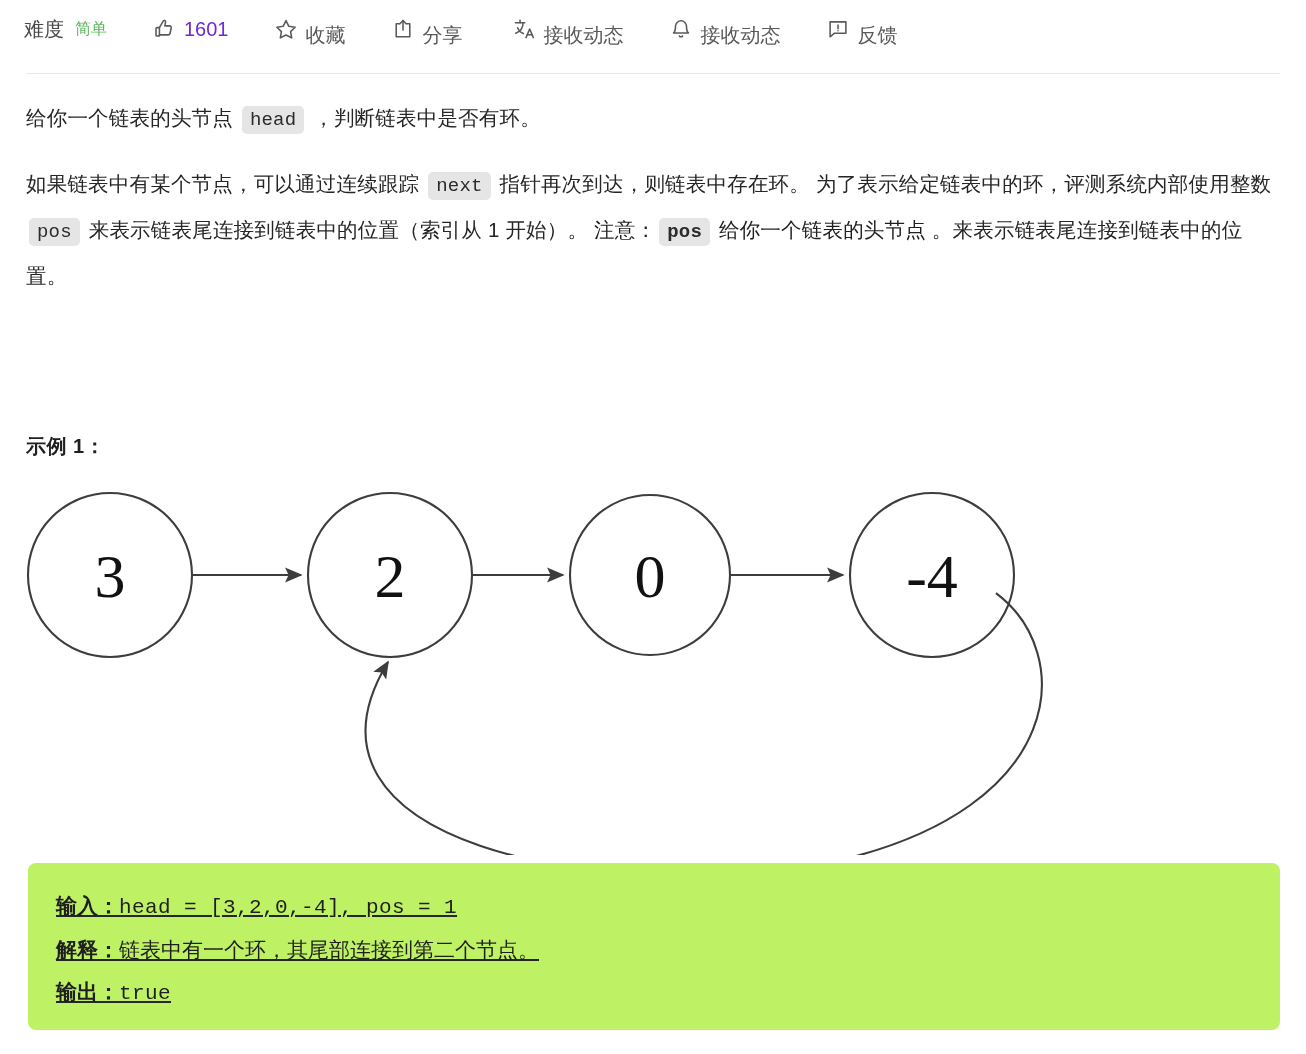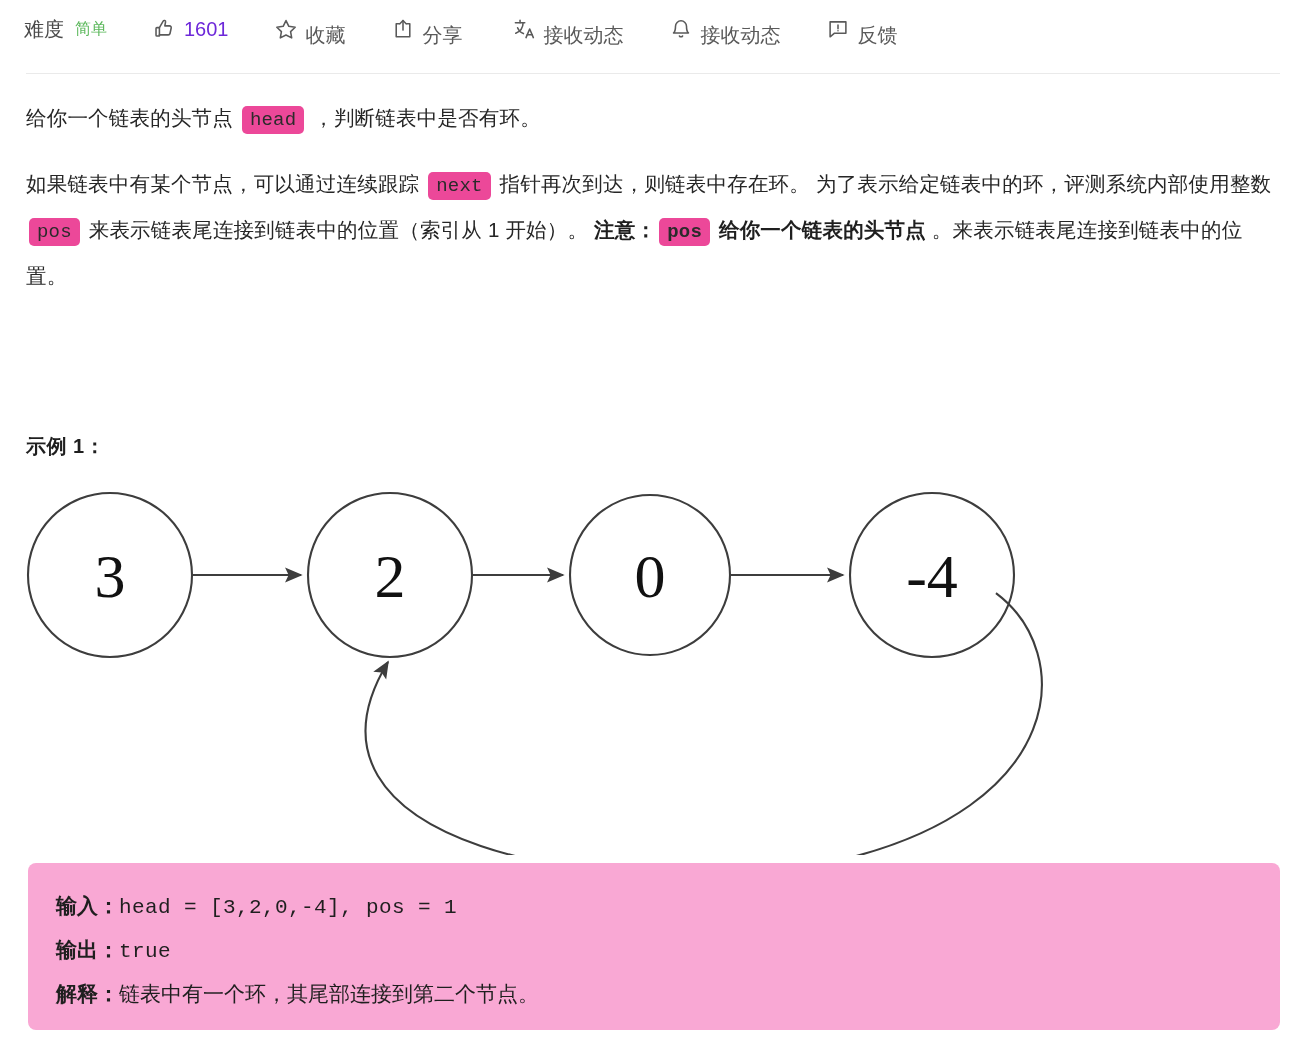--- a/index.html
+++ b/index.html
@@ -57,29 +57,29 @@
   p.para {
     margin: 0 0 22px 0;
     font-size: 20.5px;
     line-height: 43px;
     color: #262626;
     letter-spacing: 0.2px;
   }
   p.para.first { margin-bottom: 20px; }
   code.kw {
     font-family: "Liberation Mono", "DejaVu Sans Mono", monospace;
-    background: #ec4899;
+    background: #e5e5e5;
     color: #2b2b2b;
     border-radius: 5px;
     padding: 3px 8px;
     font-size: 19px;
     margin: 0 3px;
     white-space: nowrap;
   }
-  strong.b { font-weight: bold; color: #1f1f1f; }
+  strong.b { font-weight: normal; color: #1f1f1f; }
   em.i { font-style: italic; }
 
   
   .example-title {
     position: absolute;
     left: 26px; top: 433px;
     font-size: 20px;
     font-weight: bold;
     color: #1f1f1f;
     letter-spacing: 0.5px;
@@ -97,23 +97,24 @@
     font-size: 62px;
     fill: #111111;
   }
 
   
   .example-box {
     position: absolute;
     left: 28px; top: 863px;
     width: 1252px;
     height: 167px;
-    background: #f9a8d4;
+    background: #bef264;
     border-radius: 8px;
     padding: 22px 0 0 28px;
+    text-decoration: underline;
   }
   .ex-line {
     font-size: 21px;
     line-height: 42px;
     color: #1f1f1f;
     white-space: nowrap;
   }
   .ex-label {
     font-weight: bold;
     font-size: 21px;
@@ -252,20 +253,20 @@
           <text x="932" y="117" text-anchor="middle" class="node-text">-4</text>
         </g>
     </svg>
   </div>
 
   <div class="example-box">
     <div class="ex-line">
       <span class="ex-label">输入：</span><span class="ex-mono">head = [3,2,0,-4], pos = 1</span>
     </div>
     <div class="ex-line">
+      <span class="ex-label">解释：</span><span class="ex-cn">链表中有一个环，其尾部连接到第二个节点。</span>
+    </div>
+    <div class="ex-line">
       <span class="ex-label">输出：</span><span class="ex-mono">true</span>
     </div>
-    <div class="ex-line">
-      <span class="ex-label">解释：</span><span class="ex-cn">链表中有一个环，其尾部连接到第二个节点。</span>
-    </div>
   </div>
 
 </div>
 
 </body></html>

